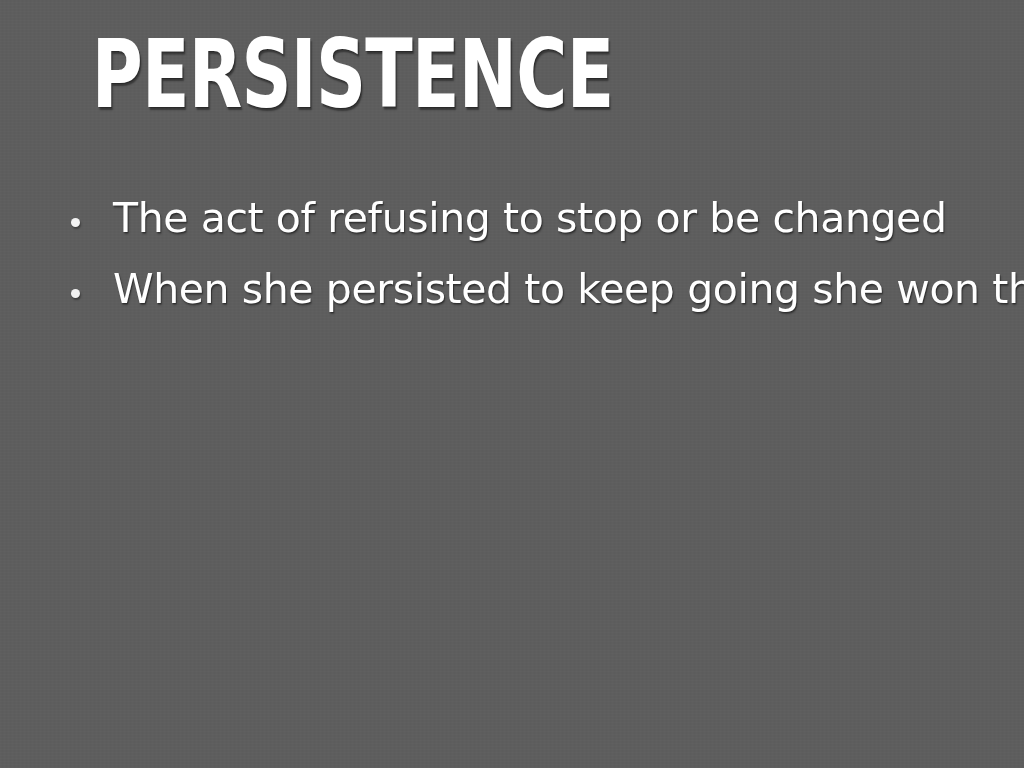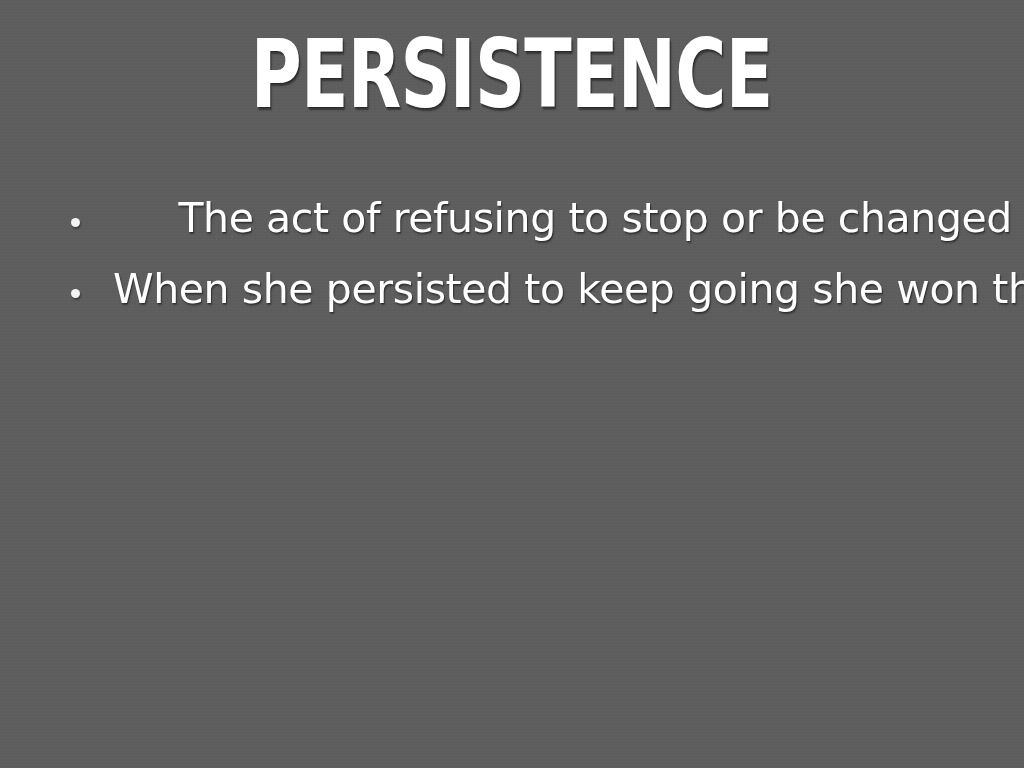--- a/index.html
+++ b/index.html
@@ -37,21 +37,20 @@
       repeating-linear-gradient(90deg,  rgba(255,255,255,0.5) 0px, rgba(255,255,255,0) 1px, rgba(0,0,0,0.4) 2px, rgba(0,0,0,0) 4px);
     mix-blend-mode: overlay;
   }
 
   
   .title-block {
     position: absolute;
     top: 28px;
     left: 0;
     width: 1024px;
-    text-align: center;
   }
 
   .slide-title {
     display: inline-block;
     margin: 0;
     color: #ffffff;
     font-family: "DejaVu Sans", "Liberation Sans", sans-serif;
     font-size: 94px;
     font-weight: 700;
     line-height: 1.0;
@@ -109,21 +108,20 @@
     color: #ffffff;
     font-family: "DejaVu Sans", "Liberation Sans", sans-serif;
     font-size: 41px;
     font-weight: 400;
     line-height: 44px;
     letter-spacing: -0.4px;
     white-space: nowrap;
     text-shadow:
       1px 2px 2px rgba(0, 0, 0, 0.38),
       1px 1px 0px rgba(0, 0, 0, 0.2);
-    text-align: right;
   }
 </style>
 </head>
 <body>
 
 <div class="slide">
 
   <div class="slide-noise"></div>
 
   <div class="title-block">

